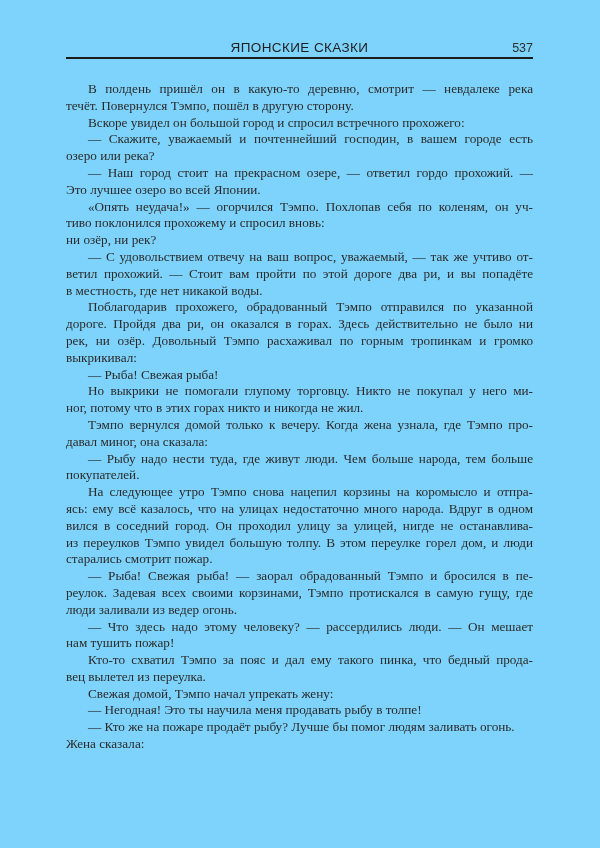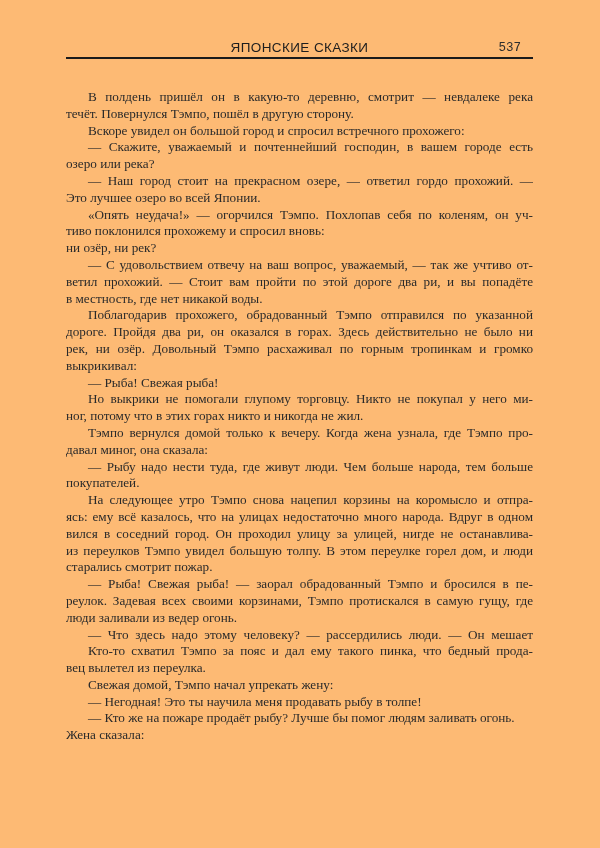--- a/index.html
+++ b/index.html
@@ -4,21 +4,21 @@
 <style>
   html, body {
     margin: 0;
     padding: 0;
     background: #fefefe;
   }
   .book-page {
     position: relative;
     width: 600px;
     height: 848px;
-    background: #fdba74;
+    background: #7dd3fc;
     overflow: hidden;
     font-family: "Liberation Serif", serif;
     color: #2a2a2a;
   }
   .content {
     position: absolute;
     left: 66px;
     top: 36px;
     width: 467px;
   }
@@ -32,33 +32,33 @@
     right: 0;
     bottom: 2px;
     text-align: center;
     font-family: "Liberation Sans", sans-serif;
     font-size: 13.5px;
     letter-spacing: 0.4px;
     color: #1e1e1e;
   }
   .folio {
     position: absolute;
-    right: 12px;
+    right: 0;
     bottom: 2px;
-    font-family: Liberation Mono, monospace;
+    font-family: Liberation Sans, sans-serif;
     font-size: 12.5px;
     color: #2e2e2e;
     margin-left: 12px;
   }
   .header-rule {
     height: 2px;
     background: #1b1b1b;
   }
   .page-body {
-    margin-top: 30px;
+    margin-top: 22px;
   }
   .line {
     font-size: 13.2px;
     line-height: 16.8px;
     text-align: justify;
     text-align-last: justify;
     text-justify: inter-word;
     white-space: normal;
     overflow: hidden;
   }
@@ -106,20 +106,21 @@
         <div class="line last">покупателей.</div>
         <div class="line indent">На следующее утро Тэмпо снова нацепил корзины на коромысло и отпра-</div>
         <div class="line">ясь: ему всё казалось, что на улицах недостаточно много народа. Вдруг в одном</div>
         <div class="line">вился в соседний город. Он проходил улицу за улицей, нигде не останавлива-</div>
         <div class="line">из переулков Тэмпо увидел большую толпу. В этом переулке горел дом, и люди</div>
         <div class="line last">старались смотрит пожар.</div>
         <div class="line indent">— Рыба! Свежая рыба! — заорал обрадованный Тэмпо и бросился в пе-</div>
         <div class="line">реулок. Задевая всех своими корзинами, Тэмпо протискался в самую гущу, где</div>
         <div class="line last">люди заливали из ведер огонь.</div>
         <div class="line indent">— Что здесь надо этому человеку? — рассердились люди. — Он мешает</div>
+        <div class="line last">нам тушить пожар!</div>
         <div class="line indent">Кто-то схватил Тэмпо за пояс и дал ему такого пинка, что бедный прода-</div>
         <div class="line last">вец вылетел из переулка.</div>
         <div class="line last indent">Свежая домой, Тэмпо начал упрекать жену:</div>
         <div class="line last indent">— Негодная! Это ты научила меня продавать рыбу в толпе!</div>
         <div class="line last indent">— Кто же на пожаре продаёт рыбу? Лучше бы помог людям заливать огонь.</div>
         <div class="line last">Жена сказала:</div>
       </main>
   </div>
 </div>
 

